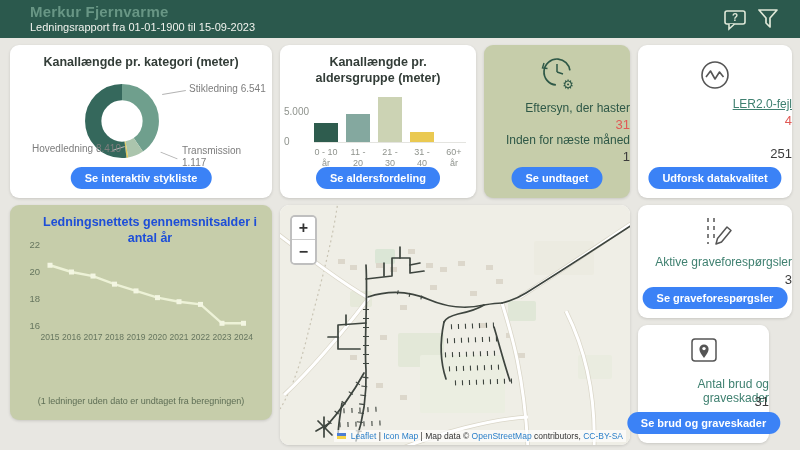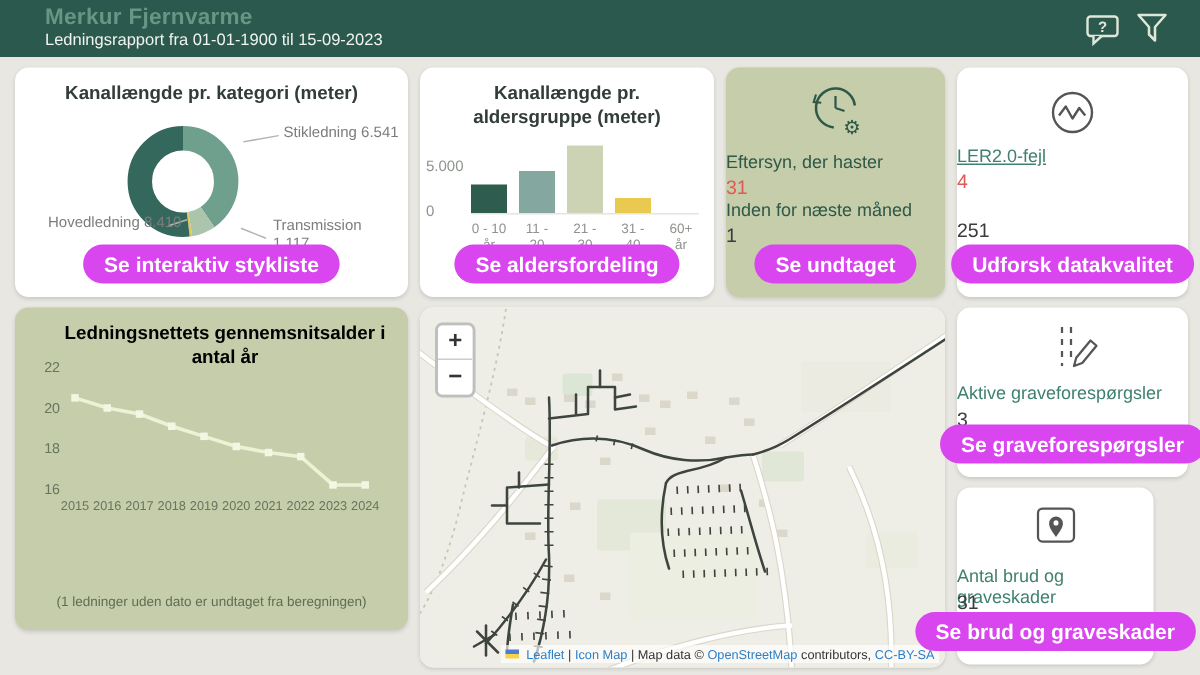--- a/index.html
+++ b/index.html
@@ -21,38 +21,38 @@
   #card-donut  { left:10px;  top:45px;  width:262px; height:153px; }
   #card-bars   { left:280px; top:45px;  width:196px; height:153px; }
   #card-inspect{ left:484px; top:45px;  width:146px; height:153px; }
   #card-quality{ left:638px; top:45px;  width:154px; height:153px; }
   #card-line   { left:10px;  top:205px; width:262px; height:215px; }
   #card-map    { left:280px; top:205px; width:350px; height:240px; overflow:hidden; }
   #card-dig    { left:638px; top:205px; width:154px; height:113px; }
   #card-damage { left:638px; top:325px; width:131px; height:118px; }
   .card-title { position:absolute; top:10px; left:0; width:100%; text-align:center;
                 font-size:12.5px; font-weight:bold; color:#333d38; padding:0 14px; line-height:1.25; }
-  .card-title.green { color:#000000;padding-left:32px; }
+  .card-title.green { color:#1d4ed8;padding-left:32px; }
   .btn { position:absolute; bottom:9px; left:50%; transform:translateX(-50%);
-         background:#d946ef; color:#fff; font-family:inherit; font-weight:bold; font-size:14px;
+         background:#3b82f6; color:#fff; font-family:inherit; font-weight:bold; font-size:11px;
          border:none; border-radius:14px; padding:5px 14px; white-space:nowrap; cursor:pointer; }
   
   #donut-svg { position:absolute; left:64px; top:28px; }
   .callout { position:absolute; font-size:10px; color:#7d7d7d; line-height:12px; }
   .leader { position:absolute; height:0; border-top:1px solid #b3b3b3; }
   
   .bars-wrap { position:absolute; left:34px; top:52px; width:152px; height:46px;
                display:flex; align-items:flex-end; gap:8px; border-bottom:1px solid #e4e4e0; }
   .bars-wrap .bar { width:24px; }
   .ylab { position:absolute; width:26px; text-align:left; font-size:10px; color:#8f938d; left:4px; }
   .xlabels { position:absolute; left:34px; top:102px; width:152px; display:flex; gap:8px; }
   .xlabels span { width:24px; text-align:center; font-size:9px; color:#8f938d; line-height:11px; white-space:pre-line; overflow:visible; }
   
   .stat-icon { position:absolute; top:8px; left:50%; transform:translateX(-50%); }
-  .stat-line { position:absolute; width:100%; text-align:left; font-size:12px; }
+  .stat-line { position:absolute; width:100%; text-align:right; font-size:12px; }
   .teal { color:#3f8070; }
   .deepgreen { color:#2e5847; }
   .red { color:#e05a55; font-size:13px; }
   .darkval { color:#3c3c3c; font-size:13px; }
   
   #line-svg { position:absolute; left:12px; top:32px; }
   .note-bold { position:absolute; top:158px; left:0; width:100%; padding:0 18px; text-align:center;
                font-size:12.5px; font-weight:bold; color:#2d4336; line-height:1.2; }
   .note-small { position:absolute; top:191px; left:0; width:100%; text-align:center; font-size:9px; color:#5e6e55; }
   

